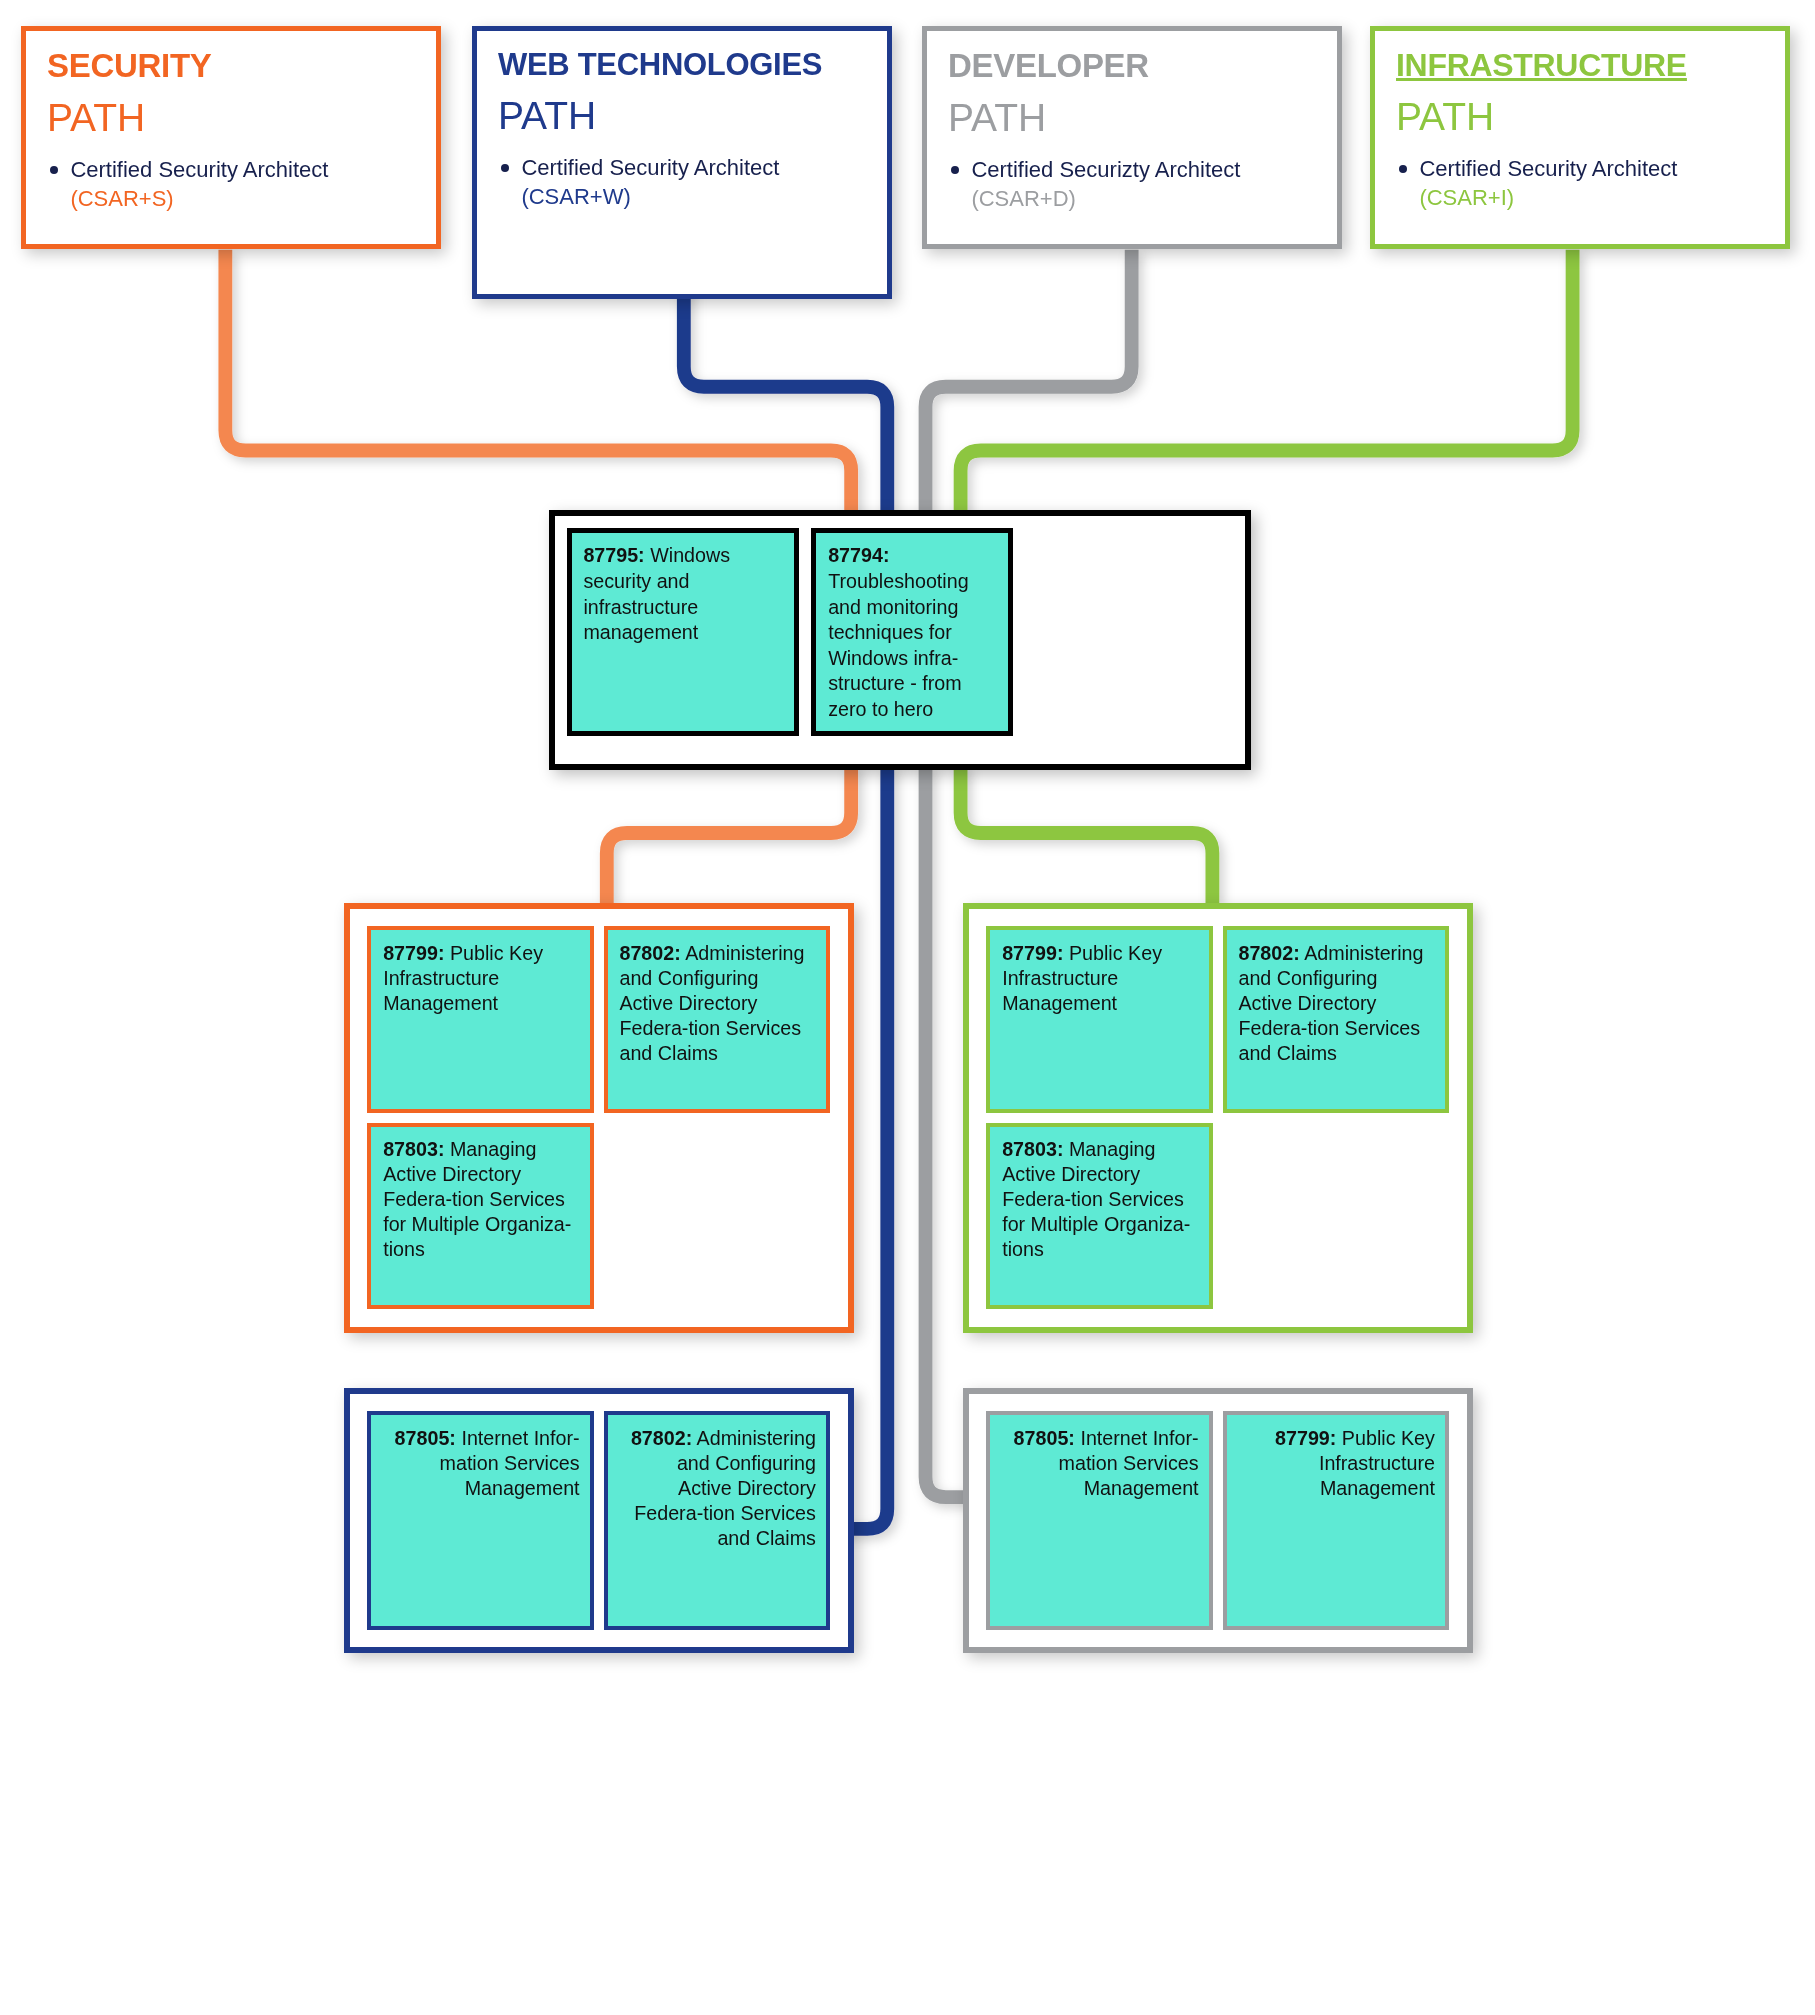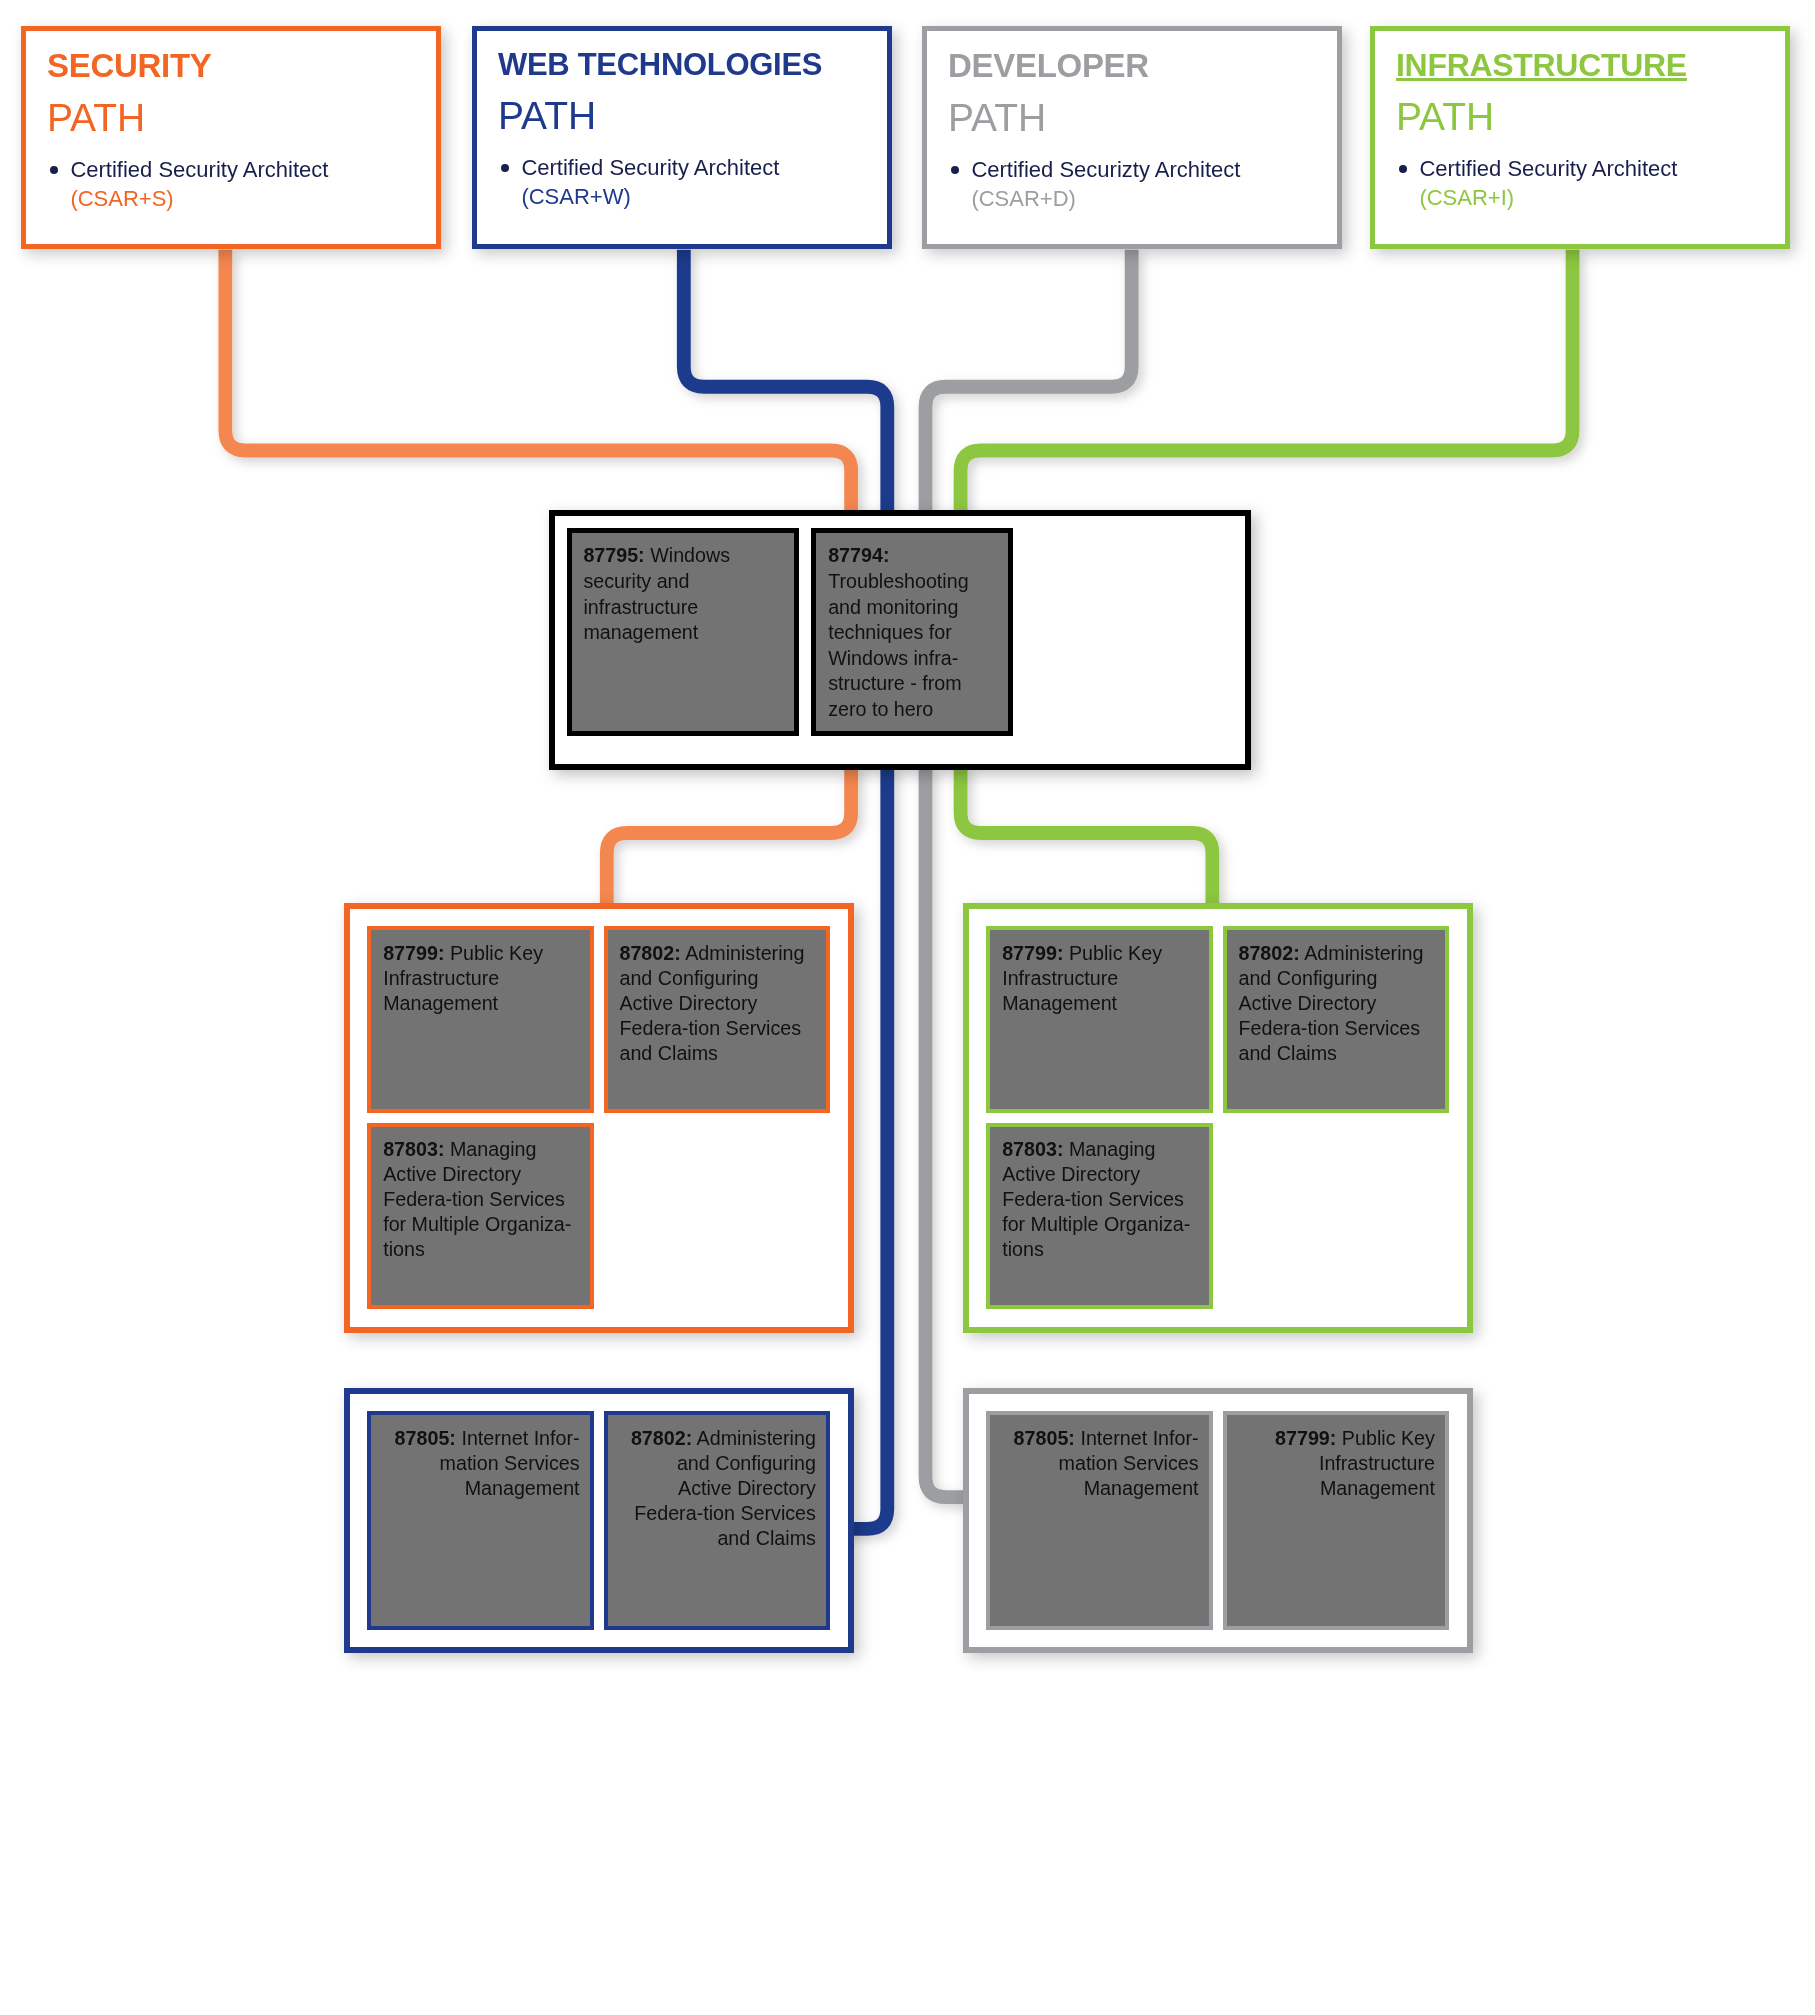--- a/index.html
+++ b/index.html
@@ -79,21 +79,21 @@
     box-sizing:border-box;
     z-index:5;
     position:absolute;
     background:#ffffff;
     box-shadow: 5.3px 5.3px 14px rgba(0,0,0,0.22);
   }
   .course{
     box-sizing:border-box;
     border-width:4.8px;
     border-style:solid;
-    background:#737373;
+    background:#5eead4;
     padding:10.6px 10.6px 7.4px 11.7px;
     font-size:19.7px;
     line-height:1.27;
     color:#111111;
     overflow:hidden;
   }
   .course .code{font-weight:bold;}
 
   
   .g2x2 .course{width:calc(50% - 9.6px);height:calc(50% - 9.6px);margin:4.8px;}
@@ -162,21 +162,21 @@
   </svg>
 
   <div class="frame path-card c-orange" style="left:21px; top:25.5px; width:420px; height:223px;">
     <div class="path-title t-orange">SECURITY</div>
     <div class="path-sub t-orange">PATH</div>
     <ul class="path-bullets">
       <li><span>Certified Security Architect </span><span class="cert-code t-orange">(CSAR+S)</span></li>
     </ul>
   </div>
 
-  <div class="frame path-card c-blue" style="left:472px; top:25.5px; width:420px; height:223px;">
+  <div class="frame path-card c-blue" style="left:472px; top:25.5px; width:420px; height:273px;">
     <div class="path-title t-blue" style="font-size:31px;">WEB TECHNOLOGIES</div>
     <div class="path-sub t-blue">PATH</div>
     <ul class="path-bullets">
       <li><span>Certified Security Architect </span><span class="cert-code t-blue">(CSAR+W)</span></li>
     </ul>
   </div>
 
   <div class="frame path-card c-gray" style="left:922px; top:25.5px; width:420px; height:223px;">
     <div class="path-title t-gray">DEVELOPER</div>
     <div class="path-sub t-gray">PATH</div>

